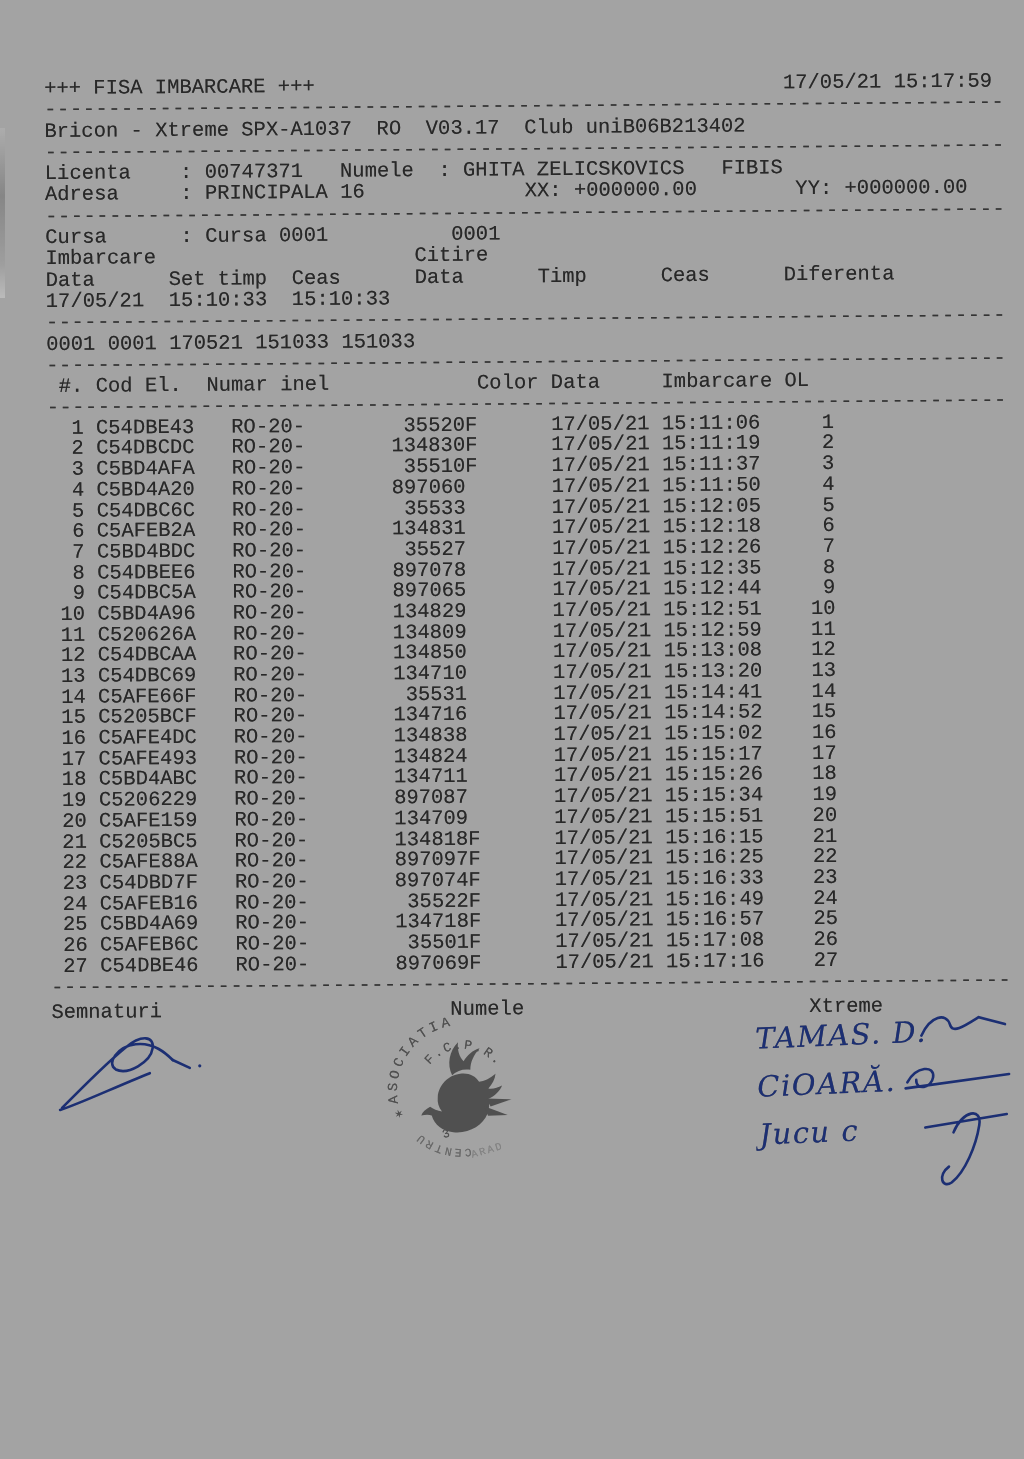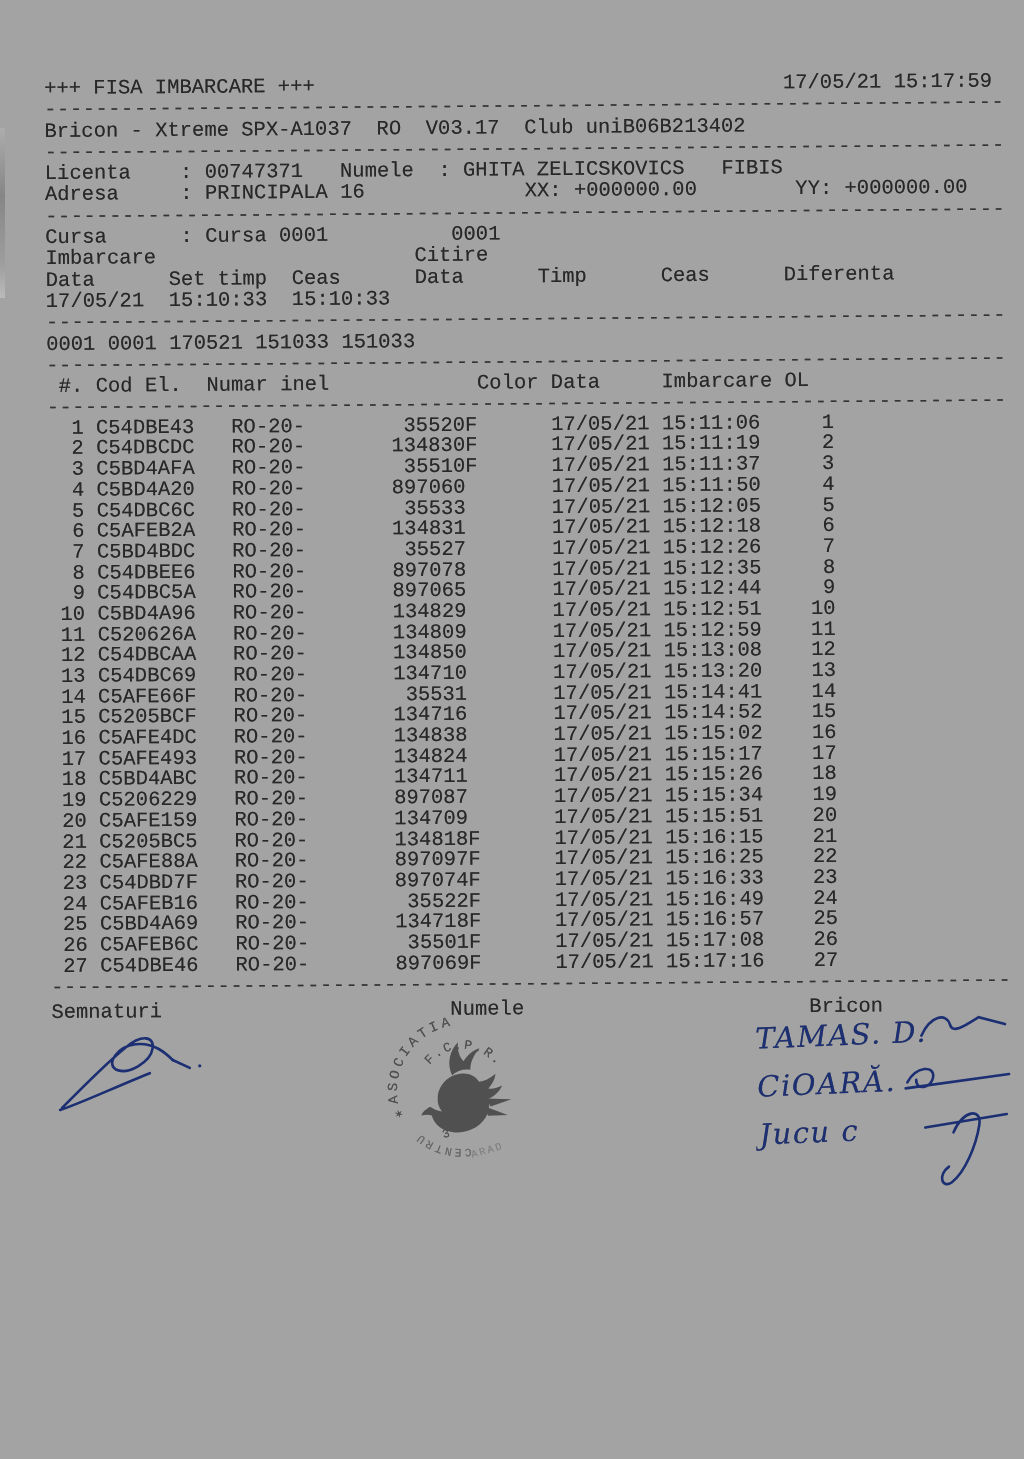--- a/index.html
+++ b/index.html
@@ -93,21 +93,21 @@
         <div class="line row"> 24 C5AFEB16   RO-20-        35522F      17/05/21 15:16:49    24</div>
         <div class="line row"> 25 C5BD4A69   RO-20-       134718F      17/05/21 15:16:57    25</div>
         <div class="line row"> 26 C5AFEB6C   RO-20-        35501F      17/05/21 15:17:08    26</div>
         <div class="line row"> 27 C54DBE46   RO-20-       897069F      17/05/21 15:17:16    27</div>
       </div>
     <div class="line divider">------------------------------------------------------------------------------</div>
 
     <div class="footer-labels">
       <span class="lbl-semnaturi">Semnaturi</span>
       <span class="lbl-numele">Numele</span>
-      <span class="lbl-comisia">Bricon</span>
+      <span class="lbl-comisia">Xtreme</span>
     </div>
 
     <div class="sig-area">
 
       <svg class="sig-left" width="160" height="100" viewBox="0 0 160 100">
         <g fill="none" stroke="#1c2f73" stroke-width="2.6" stroke-linecap="round">
           <path d="M10,82 C22,70 54,38 74,22 C90,9 103,11 101,23 C99,37 76,50 64,44 C54,38 66,21 84,19 C102,17 114,28 121,35"></path>
           <path d="M8,84 C28,78 62,62 98,48"></path>
           <path d="M121,35 L138,43"></path>
           <circle cx="148" cy="41" r="1.6" fill="#1c2f73" stroke="none"></circle>

